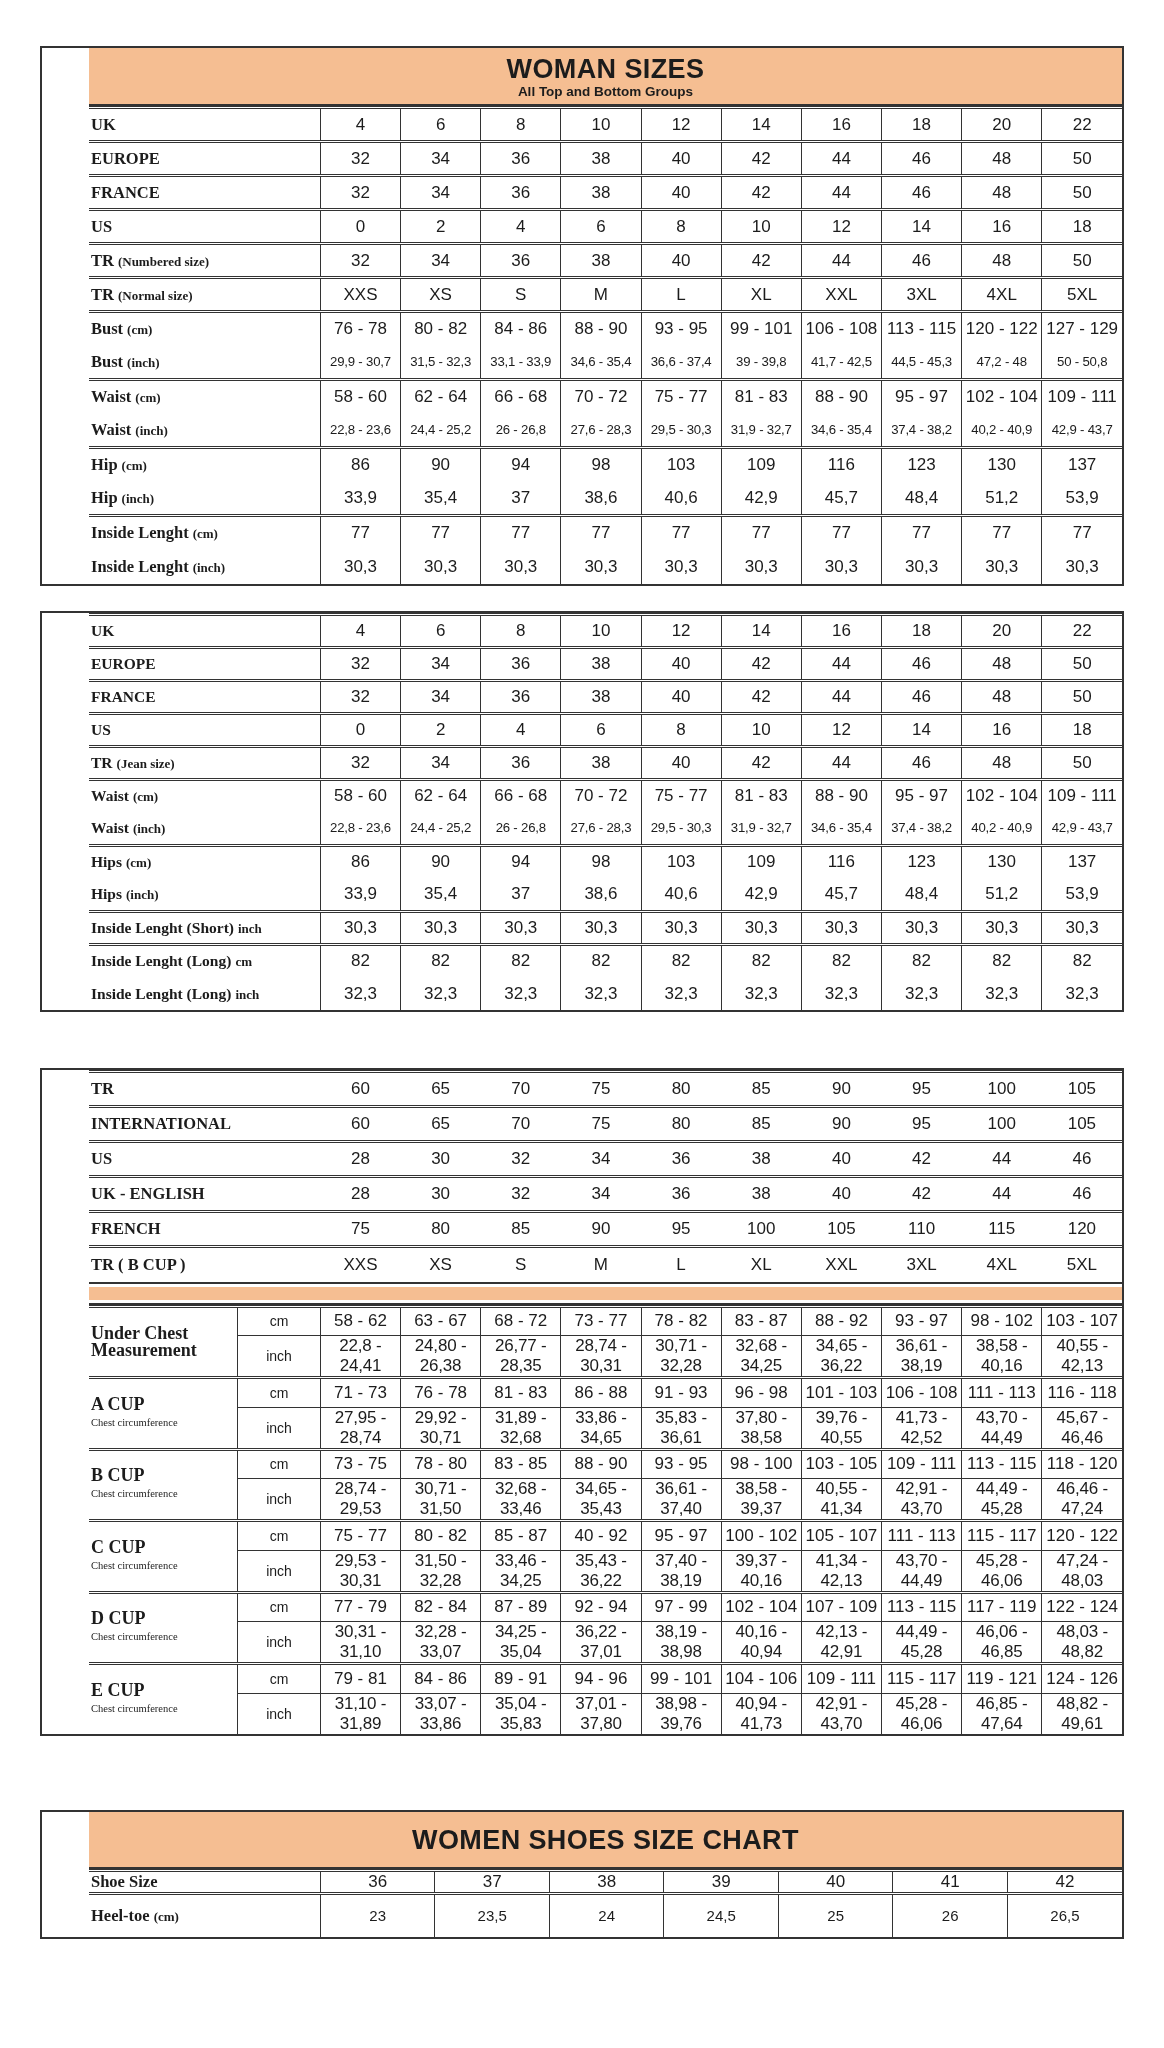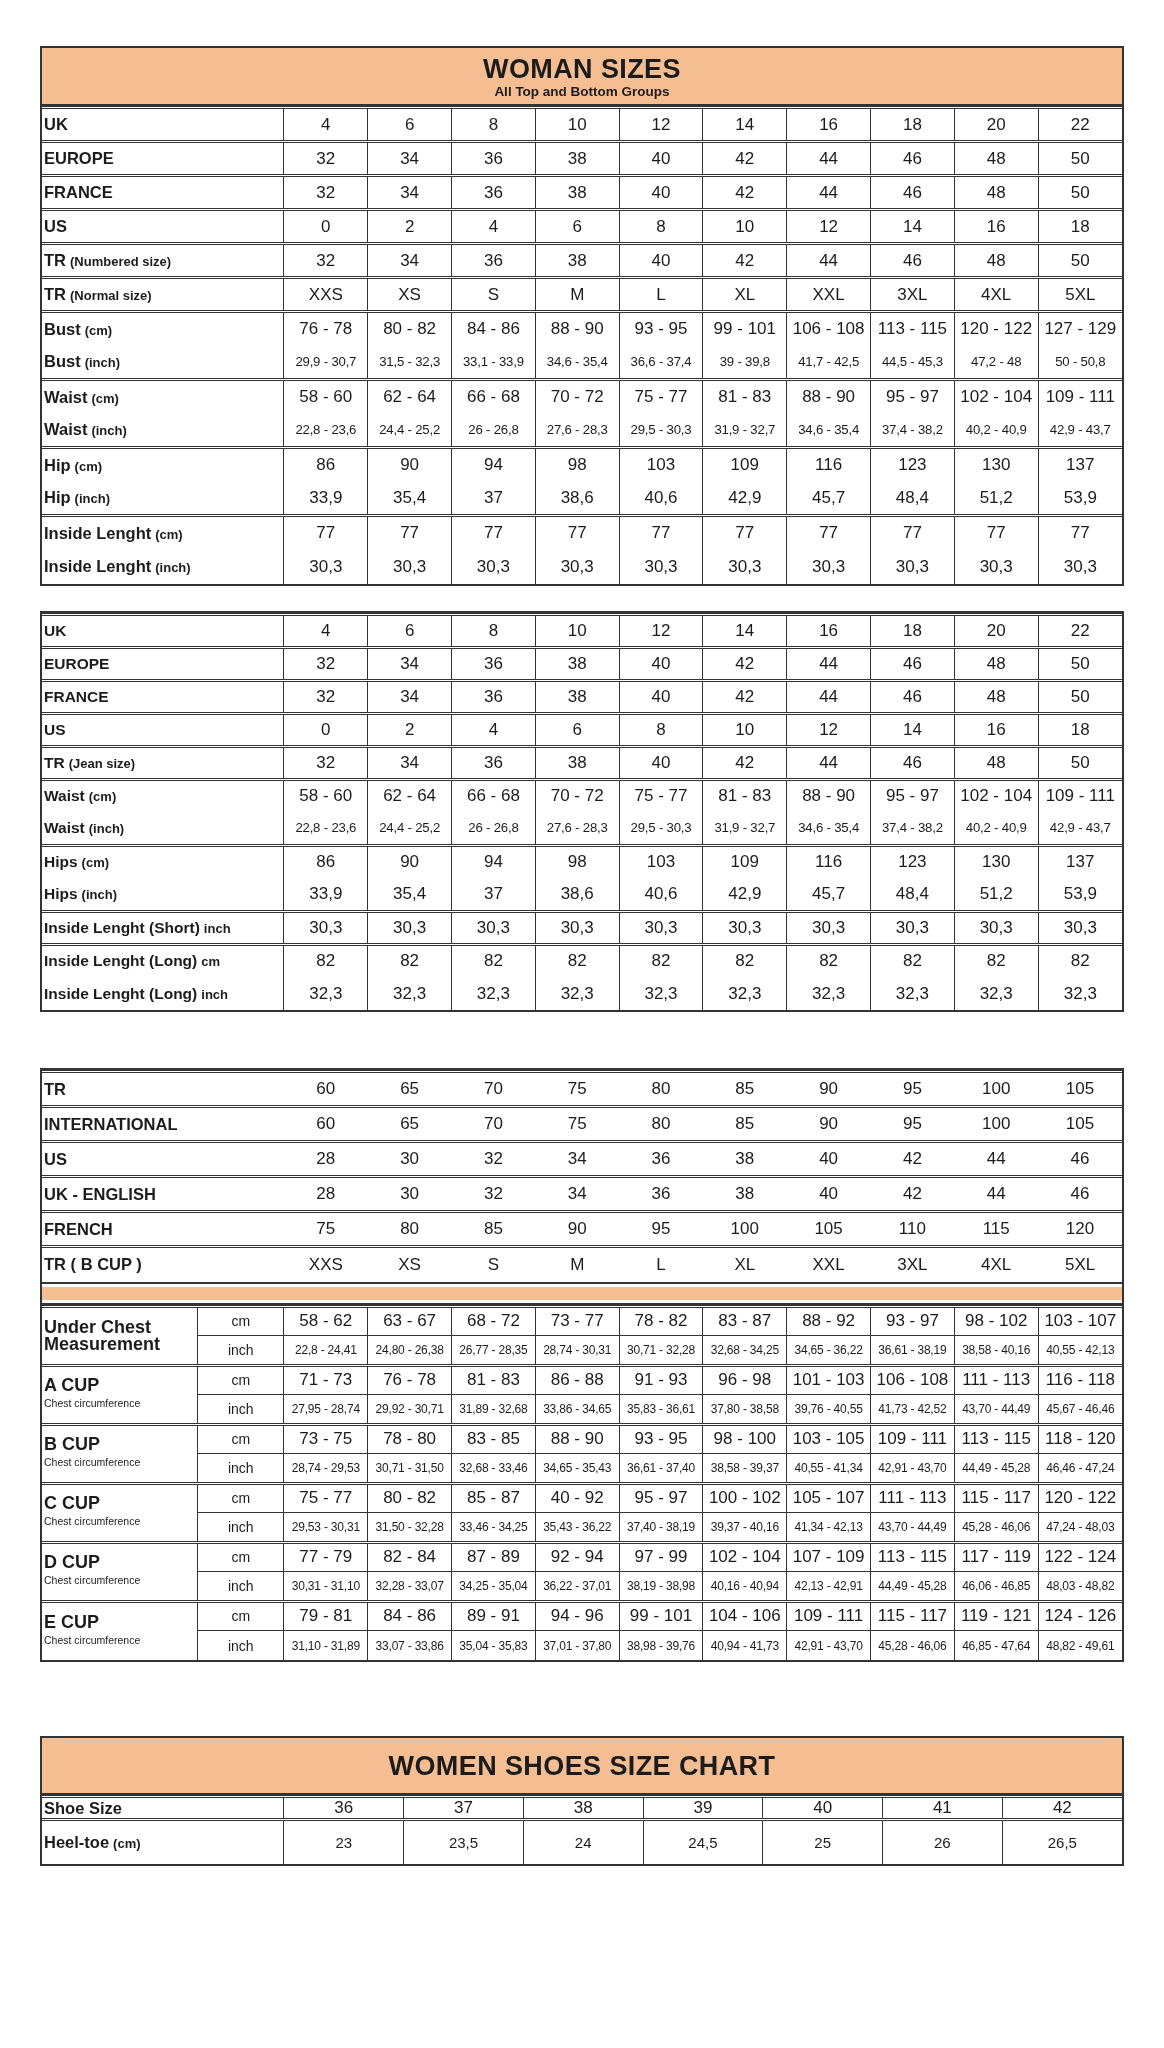--- a/index.html
+++ b/index.html
@@ -2,53 +2,53 @@
 <html style="--accent: #f5be92; --line: #333333; --ink: #1c1c1c;"><head>
 <meta charset="utf-8">
 <style>
   :root { --accent:#f5be92; --line:#333333; --ink:#1c1c1c; }
   * { box-sizing:border-box; }
   html,body { margin:0; padding:0; }
   body { width:1164px; min-height:2048px; background:#ffffff; color:var(--ink);
          font-family:"Liberation Sans", sans-serif; }
   .page { padding:46px 40px 20px; }
 
-  .tbl { border:2.5px solid var(--line); background:#fff; }
+  .tbl { border:2.5px solid var(--line); background:#fff;padding-left:47px; }
   .mb-sm { margin-bottom:25px; }
   .mb-md { margin-bottom:56px; }
   .mb-lg { margin-bottom:74px; }
 
   .tbl-head { background:var(--accent); border-bottom:2.5px solid var(--line); text-align:center; padding:6px 0 5px; }
   .tbl-head.tall { padding:13px 0 12px; }
   .tbl-title { font-size:27px; font-weight:bold; letter-spacing:.4px; line-height:30px; }
   .tbl-sub { font-size:13.5px; font-weight:bold; line-height:15px; }
 
   table.grid { width:100%; border-collapse:collapse; table-layout:fixed; }
   .grid tbody { border-top:3px double var(--line); }
   .grid tbody:first-child { border-top:none; }
   .grid th, .grid td { padding:0 2px; font-weight:normal; overflow:hidden; }
 
-  .lbl { text-align:left; padding-left:13px; font-weight:bold; font-size:16.5px; white-space:nowrap; }
+  .lbl { text-align:left; padding-left:13px; font-weight:bold; font-size:16.5px; white-space:nowrap;font-family:Liberation Serif, serif; }
   .lm { font-weight:bold; }
   .ls { font-size:13px; font-weight:bold; margin-left:4px;text-align:right; }
   .val { text-align:center; font-size:17px; }
   tr.sm .val { font-size:13.2px; letter-spacing:-0.2px; }
 
   
   .g-std .val { border-left:1.7px solid var(--line); }
   .g-cup .unit, .g-cup .val { border-left:1.7px solid var(--line); }
   .g-flat .val { border-left:none; }
 
   
   .g-cup tr + tr .unit, .g-cup tr + tr .val { border-top:1.7px solid var(--line); }
   .cuplbl { white-space:normal; padding-left:10px; line-height:17px; }
   .cuplbl .lm { font-size:18px; }
   .cap { font-size:10.5px; font-weight:normal; margin-top:1px; }
   .unit { text-align:center; font-weight:bold; font-size:14px; }
-  .g-cup tr.sm .val { font-size:12px; }
+  .g-cup tr.sm .val { font-size:17px; }
 
   
   .tn0 tr { height:34px; }
   .tn1 tr { height:33px; }
   .tn1 .lbl { font-size:15.5px; }
   .tn2 .g-flat tr { height:35px; }
   .tn2 .g-cup tr { height:29.5px; }
   .tn3 tbody:first-child tr { height:57px; }
   .tn3 tbody:last-child tr { height:44px; }
   .tn3 tbody:first-child .val { font-size:18px; font-weight:bold; }

